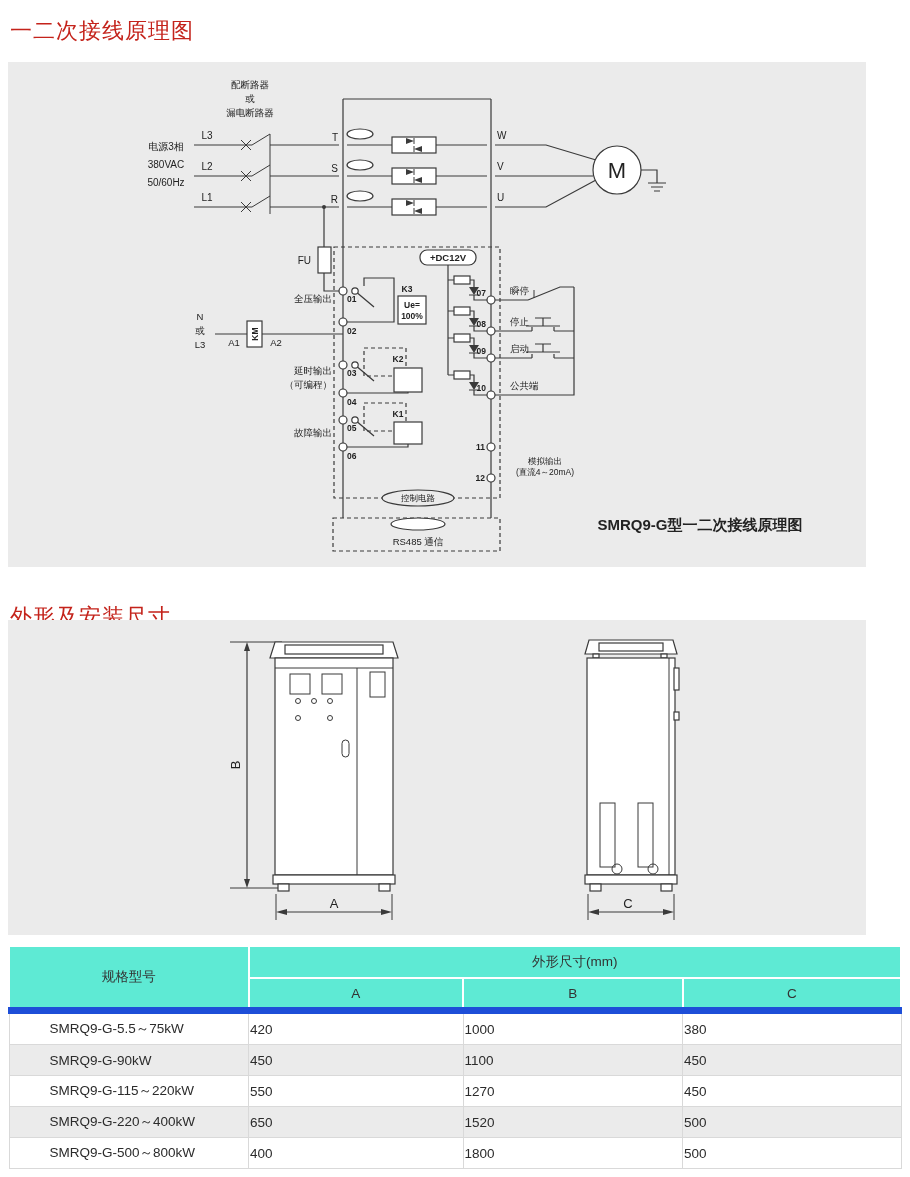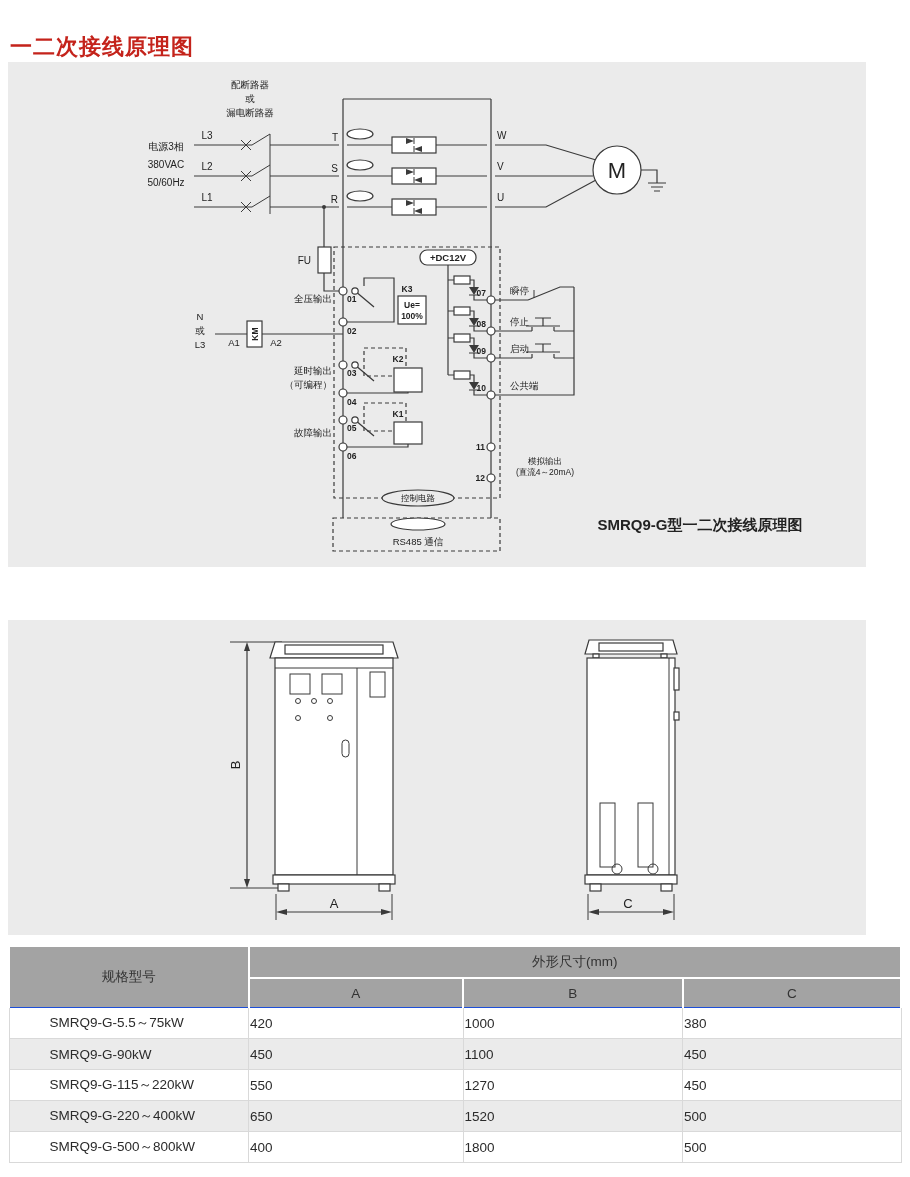--- a/index.html
+++ b/index.html
@@ -1,41 +1,41 @@
 <!DOCTYPE html>
 <html><head>
 <meta charset="utf-8">
 <style>
   html,body{margin:0;padding:0;background:#fff;}
   body{width:910px;height:1177px;position:relative;font-family:"Liberation Sans","DejaVu Sans",sans-serif;}
-  .section-title{position:absolute;left:10px;font-size:22px;font-weight:bold;color:#c4231b;letter-spacing:1px;margin-top:16px;}
+  .section-title{position:absolute;left:10px;font-size:22px;font-weight:normal;color:#c4231b;letter-spacing:1px;}
   #title1{top:16px;}
   #title2{top:602px;}
   .panel{position:absolute;left:8px;width:858px;background:#ebebeb;}
   #panel1{top:62px;height:505px;}
   #panel2{top:620px;height:315px;}
   svg{display:block;}
   svg text{font-family:"Liberation Sans","DejaVu Sans",sans-serif;fill:#222;}
   .ln{stroke:#3a3a3a;stroke-width:1.2;fill:none;}
   .lnthin{stroke:#3a3a3a;stroke-width:1;fill:none;}
   .dash{stroke:#3a3a3a;stroke-width:1.2;fill:none;stroke-dasharray:4 3;}
   .comp{stroke:#3a3a3a;stroke-width:1.2;fill:#fff;}
   .compg{stroke:#3a3a3a;stroke-width:1.2;fill:#ebebeb;}
   .term{stroke:#3a3a3a;stroke-width:1.2;fill:#fff;}
   .blk{fill:#3a3a3a;stroke:none;}
   .t9{font-size:9.5px;}
   .t10{font-size:10px;}
   .t8{font-size:8.5px;}
   .tb{font-weight:bold;}
   
   #dimtable{position:absolute;left:8px;top:945px;width:894px;border-collapse:collapse;font-size:13.5px;color:#2b2b2b;}
-  #dimtable th{background:#a3a3a3;border:2px solid #fff;font-weight:normal;color:#333;}
+  #dimtable th{background:#5eead4;border:2px solid #fff;font-weight:normal;color:#333;}
   #dimtable thead tr:first-child th{height:28px;}
   #dimtable thead tr:last-child th{height:26px;}
-  #dimtable thead th{border-bottom:1px solid #1d4ed8;}
+  #dimtable thead th{border-bottom:7px solid #1d4ed8;}
   #dimtable thead tr:first-child th.span-dims{border-bottom:2px solid #fff;}
   #dimtable td{height:28px;border:1px solid #d9d9d9;text-align:left;}
   #dimtable td.model{text-align:left;padding-left:40px;margin-top:32px;}
   #dimtable tbody tr:nth-child(even){background:#ebebeb;}
   #dimtable{border-bottom:1px solid #c6c6c6;}
 </style>
 </head>
 <body>
 
 <div class="section-title" id="title1">一二次接线原理图</div>

